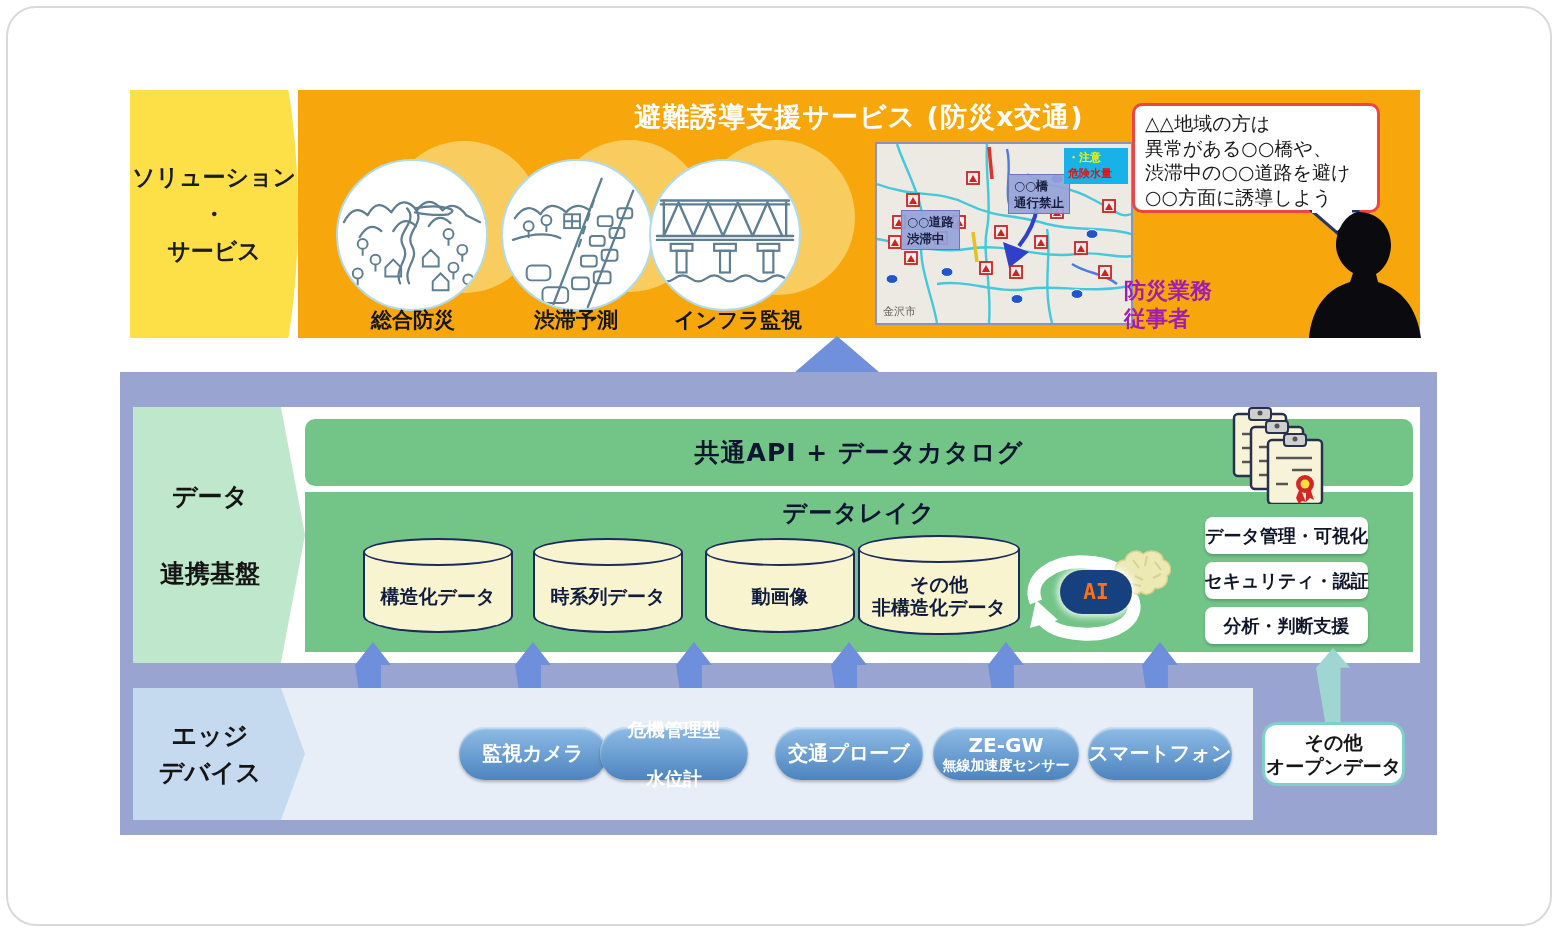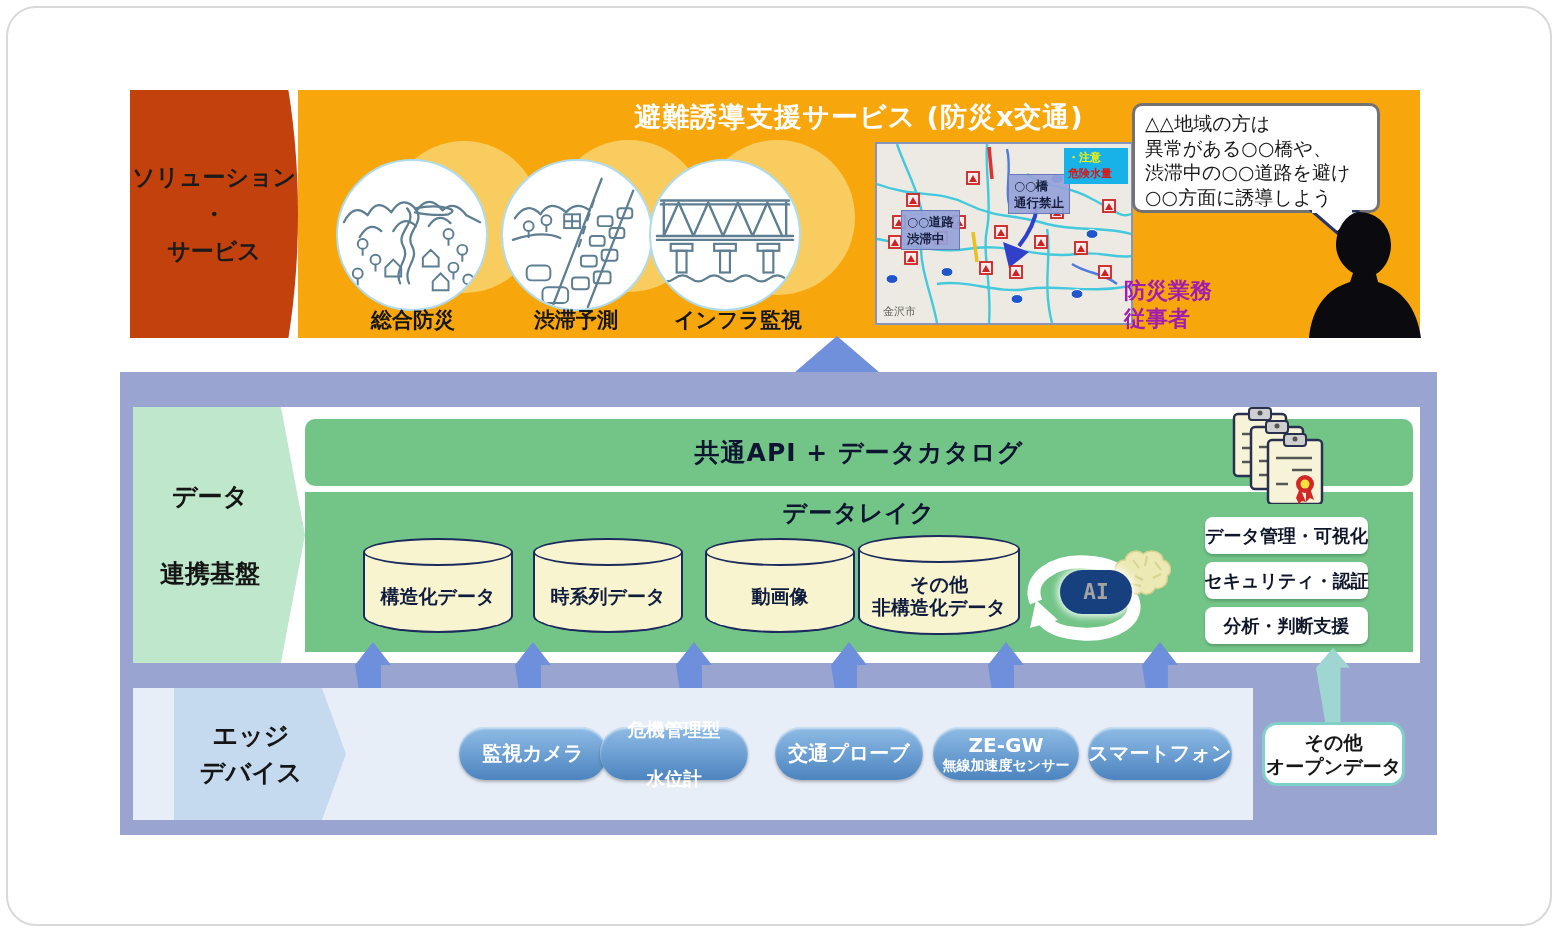--- a/index.html
+++ b/index.html
@@ -3,21 +3,21 @@
 <meta charset="utf-8">
 <style>
   * { margin:0; padding:0; box-sizing:border-box; }
   html,body { background:#fff; }
   body { font-family:"DejaVu Sans","Liberation Sans",sans-serif; }
   .canvas { position:relative; width:1558px; height:932px; background:#fff; overflow:hidden; }
   .card-border { position:absolute; inset:6px; border:2px solid #d9d9d9; border-radius:30px; }
 
   
   .sol-label { position:absolute; left:130px; top:90px; width:168px; height:248px;
-    background:#c2410c; clip-path:ellipse(100% 150% at 0% 50%);
+    background:#fde047; clip-path:ellipse(100% 150% at 0% 50%);
     display:flex; flex-direction:column; align-items:center; justify-content:center;
     font-weight:bold; font-size:23px; color:#1b1b1b; line-height:37px; text-align:center; }
   .orange-box { position:absolute; left:298px; top:90px; width:1122px; height:248px; background:#F7A70B; }
   .sol-title { position:absolute; left:298px; top:99px; width:1122px; text-align:center;
     color:#fff; font-weight:bold; font-size:27px; letter-spacing:1px; }
   .glow { position:absolute; border-radius:50%; background:#F9CC5F; }
   .svc-circle { position:absolute; width:152px; height:152px; border-radius:50%;
     background:#fff; border:2px solid #AEDCEE; overflow:hidden; }
   .svc-label { position:absolute; top:306px; width:160px; text-align:center;
     font-weight:bold; font-size:21px; color:#151515; white-space:nowrap; }
@@ -28,21 +28,21 @@
   .map-callout { position:absolute; background:rgba(150,163,216,0.93); border:1px solid #6a78b8;
     color:#161e40; font-weight:bold; font-size:12.5px; line-height:17px; padding:2px 5px; }
   .map-alert { position:absolute; right:3px; top:4px; width:64px; background:#18B2E8;
     font-weight:bold; font-size:11px; line-height:16px; padding:2px 4px; }
   .map-alert .warn { color:#F8F400; }
   .map-alert .danger { color:#D81818; }
   .map-city { position:absolute; left:6px; bottom:4px; font-size:11px; color:#60605a; }
 
   
   .speech { position:absolute; left:1132px; top:103px; width:248px; height:110px;
-    background:#fff; border:3px solid #737373; border-radius:10px; padding:5px 10px;
+    background:#fff; border:3px solid #ef4444; border-radius:10px; padding:5px 10px;
     font-size:19px; line-height:24.5px; color:#171717; font-weight:500; white-space:nowrap; }
   .speech-tail { position:absolute; left:1298px; top:210px; }
   .tail-eraser { position:absolute; left:1312px; top:208px; width:40px; height:5px; background:#fff; }
   .operator-label { position:absolute; left:1124px; top:277px; width:155px; 
     font-weight:bold; font-size:22px; line-height:28px; color:#a21caf; }
   .person { position:absolute; left:1286px; top:210px; }
 
   
   .up-arrow { position:absolute; left:791px; top:336px; width:92px; height:92px; background:#7090DC;
     clip-path:polygon(50% 0,100% 43%,79% 43%,79% 100%,21% 100%,21% 43%,0 43%); }
@@ -67,36 +67,36 @@
     border:2.5px solid #1C2B5E; border-radius:50%; z-index:2; }
   .cyl-body { position:absolute; top:14px; left:0; right:0; bottom:0; background:#F8F4CF;
     border:2.5px solid #1C2B5E; border-top:none; border-radius:0 0 78px 78px / 0 0 18px 18px; z-index:1; }
   .cyl-text { position:absolute; left:2px; right:2px; top:26px; bottom:4px; z-index:3;
     display:flex; flex-direction:column; align-items:center; justify-content:center;
     font-weight:bold; font-size:19px; line-height:23px; color:#101c3e; white-space:nowrap; }
 
   
   .ai-pill { position:absolute; left:1060px; top:570px; width:72px; height:44px; background:#17407E;
     border-radius:22px; display:flex; align-items:center; justify-content:center;
-    color:#a3a3a3; font-weight:bold; font-size:21px; font-family:"DejaVu Sans Mono",monospace;
+    color:#f97316; font-weight:bold; font-size:21px; font-family:"DejaVu Sans Mono",monospace;
     box-shadow:0 0 7px 3px rgba(255,255,255,0.85); z-index:5; }
 
   
   .cap-box { position:absolute; left:1205px; width:163px; height:37px; background:#fff; border-radius:8px;
     display:flex; align-items:center; justify-content:center; font-weight:bold; font-size:18px;
     color:#10162a; box-shadow:0 2px 3px rgba(0,0,0,0.2); white-space:nowrap; }
 
   
   .flow-arrow { position:absolute; top:642px; width:36px; height:88px; background:#6E8FDB;
     clip-path:polygon(50% 0,100% 26%,72% 26%,72% 100%,28% 100%,0 26%,28% 26%,0 26%); }
   .flow-arrow.teal { background:#9FD6D2; top:648px; height:76px; }
 
   
   .edge-panel { position:absolute; left:133px; top:688px; width:1120px; height:132px; background:#E8EEF7; }
-  .edge-label { position:absolute; left:133px; top:688px; width:172px; height:132px; background:#C5D9EF; padding-right:18px;margin-left:41px; }
+  .edge-label { position:absolute; left:133px; top:688px; width:172px; height:132px; background:#C5D9EF; padding-right:18px; }
   .device { position:absolute; top:727px; height:53px; border-radius:26px;
     background:linear-gradient(#8FBCE6,#4C84BF); box-shadow:inset 0 2px 2px rgba(255,255,255,0.55), 0 2px 3px rgba(0,0,0,0.25);
     display:flex; flex-direction:column; align-items:center; justify-content:center;
     color:#fff; font-weight:bold; text-align:center; white-space:nowrap; }
   .device .l1 { font-size:20px; line-height:23px; }
   .device .l1.sm { font-size:18.5px; line-height:21px; }
   .device .l2 { font-size:18.5px; line-height:21px; }
   .device .l2.xs { font-size:14px; line-height:17px; }
   .open-data { position:absolute; left:1262px; top:722px; width:143px; height:64px; background:#fff;
     border:3px solid #7ED0C8; border-radius:15px; display:flex; flex-direction:column;

